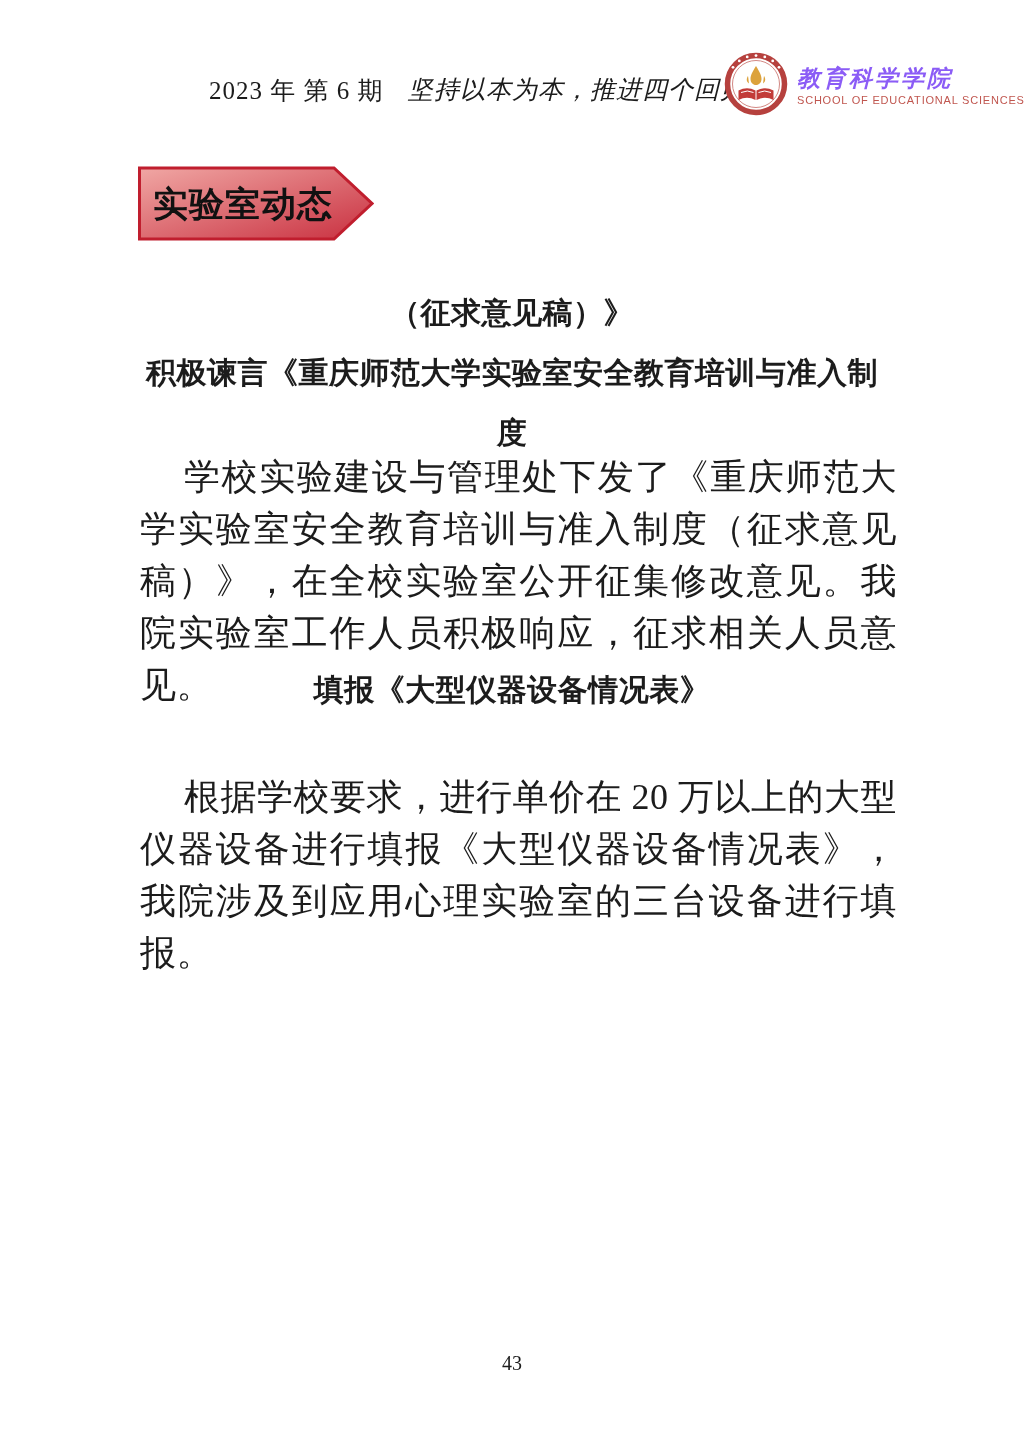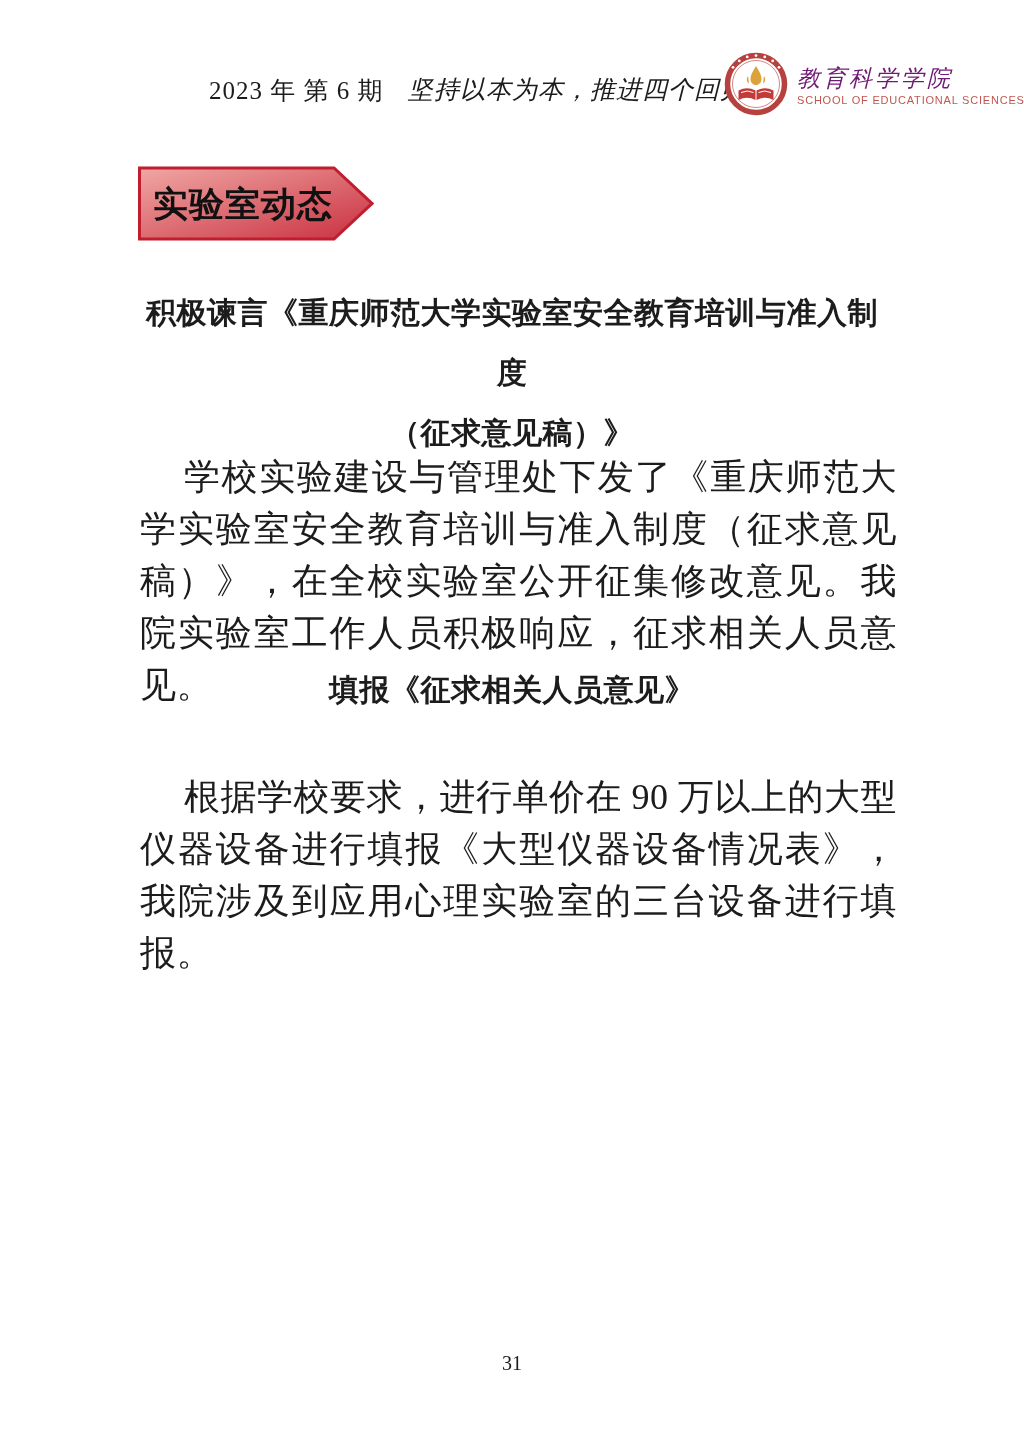--- a/index.html
+++ b/index.html
@@ -22,22 +22,22 @@
     left: 408px; top: 73px;
     font-size: 25px; font-style: italic; font-weight: 500;
     letter-spacing: 1px;
   }
   .logo {
     left: 724px; top: 52px;
     display: flex; align-items: center; gap: 9px;
   }
   .logo-text { display: flex; flex-direction: column; }
   .logo-cn {
-    font-size: 23px; font-weight: normal; font-style: italic;
-    color: #701a75; letter-spacing: 3px; line-height: 26px;
+    font-size: 23px; font-weight: bold; font-style: italic;
+    color: #8b5cf6; letter-spacing: 3px; line-height: 26px;
     white-space: nowrap;
   }
   .logo-en {
     font-size: 11px; color: #c0564f; letter-spacing: 0.8px;
     font-family: "Liberation Sans", "DejaVu Sans", sans-serif;
     margin-top: 2px; white-space: nowrap;
   }
 
   
   .banner { left: 138px; top: 166px; width: 236px; height: 75px; }
@@ -124,23 +124,23 @@
         <stop offset="0" stop-color="#f0a7a4"></stop>
         <stop offset="1" stop-color="#c93040"></stop>
       </linearGradient>
     </defs>
     <polygon points="1.5,2 196,2 234,37.5 196,73 1.5,73" fill="url(#bannerGrad)" stroke-width="3" stroke="#c01e2e"></polygon>
   </svg>
   <div class="banner-label">实验室动态</div>
 </div>
 
 <div class="abs sec-title sec-title-1">
+  <div>（征求意见稿）》</div>
   <div>积极谏言《重庆师范大学实验室安全教育培训与准入制度</div>
-  <div>（征求意见稿）》</div>
 </div>
 <div class="abs sec-body sec-body-1">学校实验建设与管理处下发了《重庆师范大学实验室安全教育培训与准入制度（征求意见稿）》，在全校实验室公开征集修改意见。我院实验室工作人员积极响应，征求相关人员意见。</div>
 
 <div class="abs sec-title sec-title-2">
-  <div>填报《征求相关人员意见》</div>
+  <div>填报《大型仪器设备情况表》</div>
 </div>
-<div class="abs sec-body sec-body-2">根据学校要求，进行单价在 90 万以上的大型仪器设备进行填报《大型仪器设备情况表》，我院涉及到应用心理实验室的三台设备进行填报。</div>
+<div class="abs sec-body sec-body-2">根据学校要求，进行单价在 20 万以上的大型仪器设备进行填报《大型仪器设备情况表》，我院涉及到应用心理实验室的三台设备进行填报。</div>
 
-<div class="abs page-num">31</div>
+<div class="abs page-num">43</div>
 
 </body></html>

